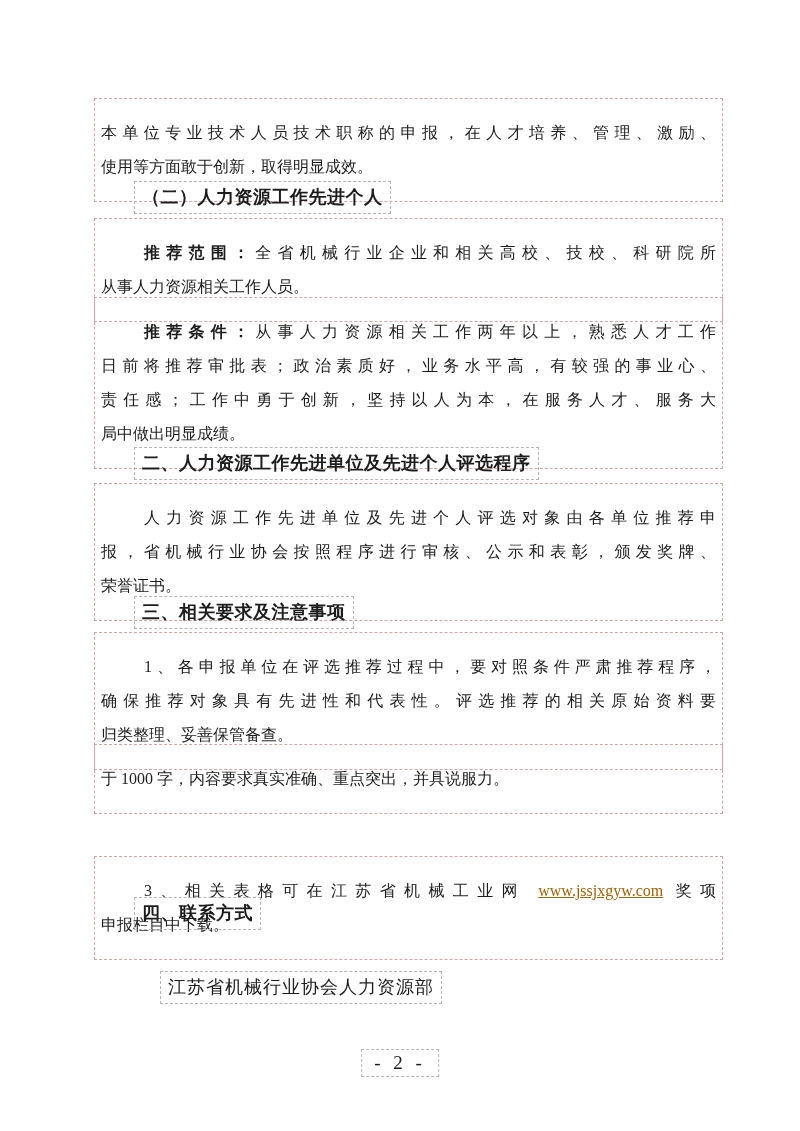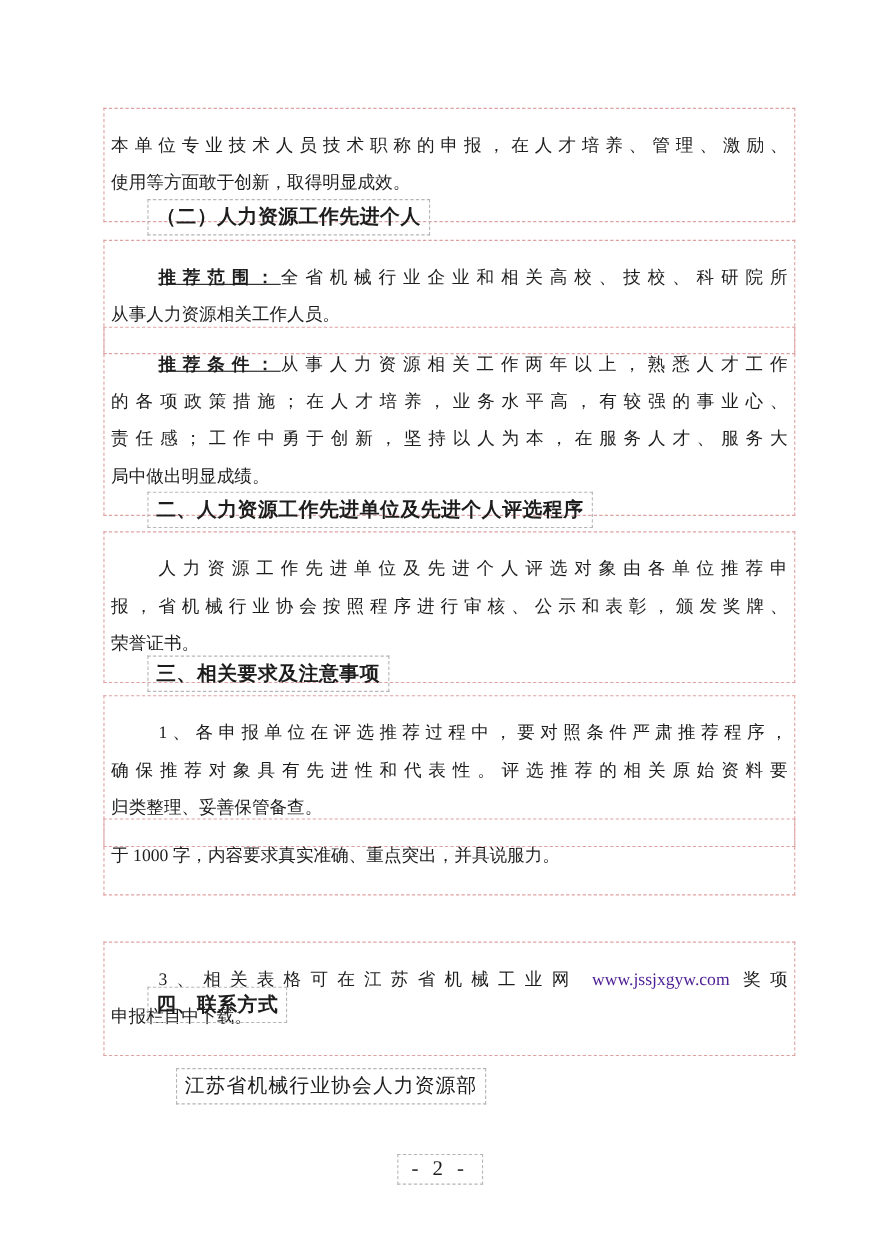--- a/index.html
+++ b/index.html
@@ -28,37 +28,38 @@
     line-height: 34px;
     height: 34px;
     overflow: hidden;
     text-align: justify;
     text-align-last: justify;
     text-justify: inter-character;
     white-space: nowrap;
   }
   .pbox .line.end { text-align-last: left; }
   .pbox .line.ind { text-indent: 43px; }
-  .pbox b { font-weight: bold; text-decoration: underline; }
+  .pbox b { font-weight: bold; }
   
   .hbox {
     position: absolute;
     left: 134px;
     box-sizing: border-box;
     border: 1px dashed #b6b6b6;
     padding: 2px 7px;
     font-size: 18px;
     font-weight: bold;
     line-height: 27px;
     white-space: nowrap;
     letter-spacing: 0.5px;
   }
   .hbox.normal { font-weight: normal; left: 138px; letter-spacing: 1px; margin-left: 22px; }
   .link {
-    color: #4c1d95;
+    color: #a16207;
+    text-decoration: underline;
     cursor: pointer;
   }
   .pagenum-box {
     position: absolute;
     top: 1049px;
     left: 50%;
     transform: translateX(-50%);
     border: 1px dashed #b6b6b6;
     padding: 1px 12px;
     font-size: 19px;
@@ -81,21 +82,21 @@
     <span>（二）人力资源工作先进个人</span>
   </div>
 
   <div class="pbox" style="top:218px;">
     <span class="line ind"><b>推荐范围：</b><span>全省机械行业企业和相关高校、技校、科研院所</span></span>
     <span class="line end">从事人力资源相关工作人员。</span>
   </div>
 
   <div class="pbox" style="top:297px;">
     <span class="line ind"><b>推荐条件：</b><span>从事人力资源相关工作两年以上，熟悉人才工作</span></span>
-    <span class="line">的各项政策措施；在人才培养，业务水平高，有较强的事业心、</span>
+    <span class="line">日前将推荐审批表；政治素质好，业务水平高，有较强的事业心、</span>
     <span class="line">责任感；工作中勇于创新，坚持以人为本，在服务人才、服务大</span>
     <span class="line end">局中做出明显成绩。</span>
   </div>
 
   <div class="hbox" style="top:447px;">
     <span>二、人力资源工作先进单位及先进个人评选程序</span>
   </div>
 
   <div class="pbox" style="top:483px;">
     <span class="line ind">人力资源工作先进单位及先进个人评选对象由各单位推荐申</span>

